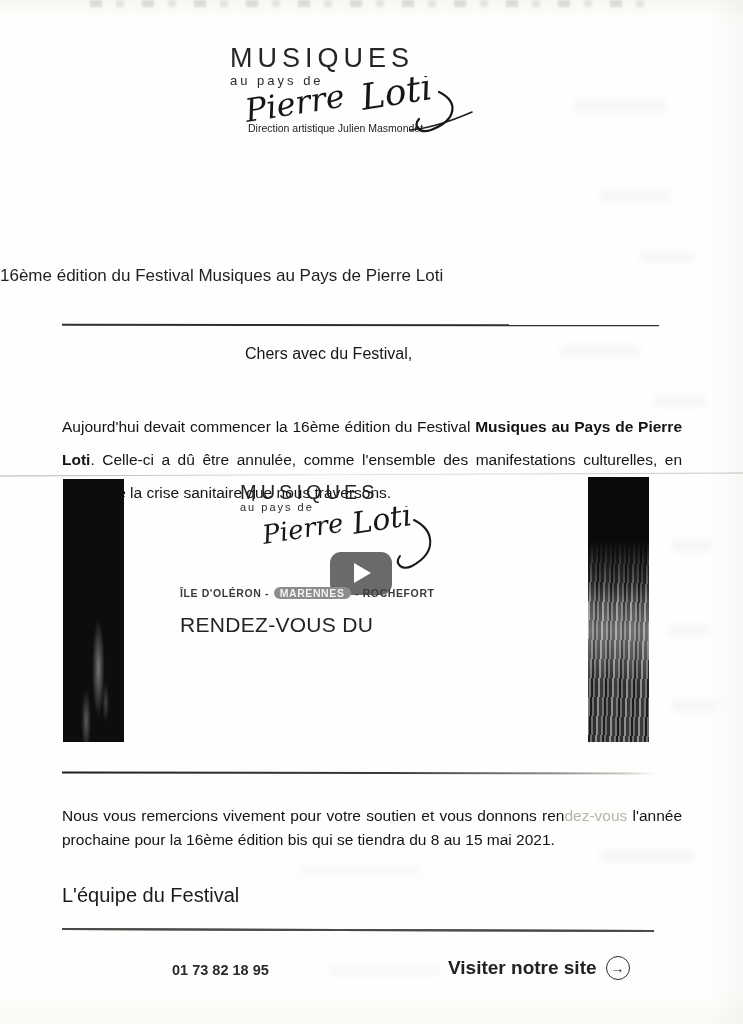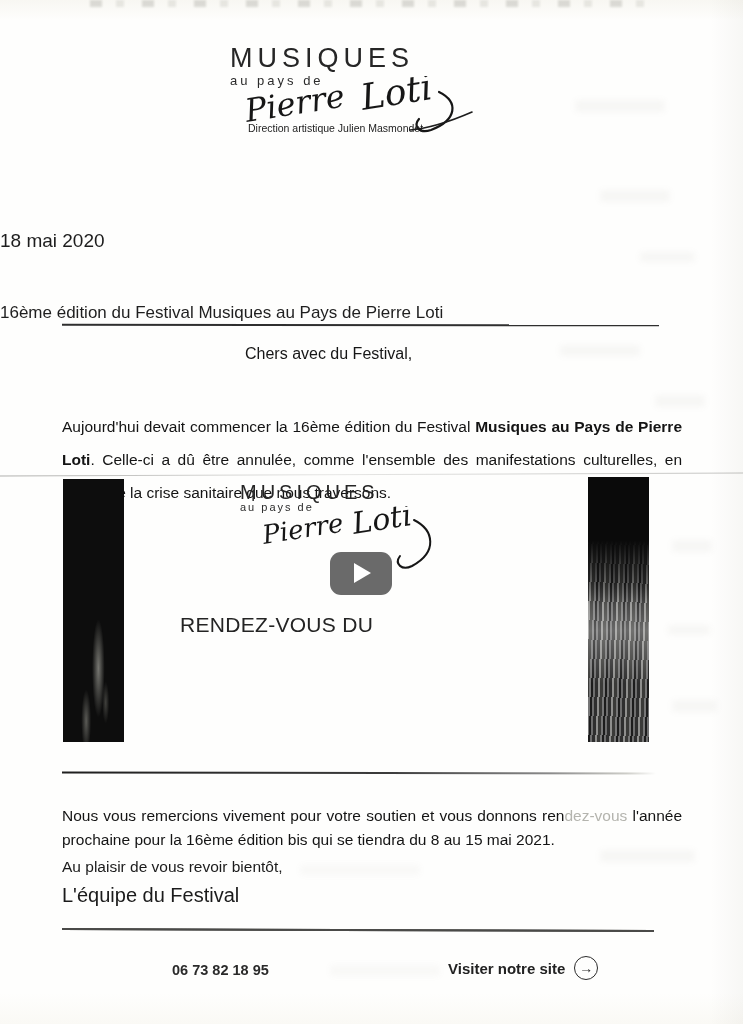--- a/index.html
+++ b/index.html
@@ -12,21 +12,21 @@
   .center{text-align:left;}
   
   .logo-word{left:230px;top:43px;width:200px;font-size:27px;letter-spacing:5px;color:#262626;font-weight:400;}
   .logo-sub{left:230px;top:73px;width:200px;font-size:13px;letter-spacing:3px;color:#2b2b2b;}
   .logo-sig{left:243px;top:76px;width:232px;height:66px;}
   .logo-dir{left:248px;top:122px;width:200px;font-size:10.5px;color:#222;}
   .dir-swoosh{left:408px;top:110px;width:66px;height:24px;}
   
   .title{left:0;top:182px;width:720px;font-size:42px;color:#161616;}
   .date{left:0;top:230px;width:736px;font-size:19px;color:#1d1d1d;}
-  .subtitle{left:0;top:266px;width:740px;font-size:17px;color:#1f1f1f;margin-top:37px;}
+  .subtitle{left:0;top:266px;width:740px;font-size:17px;color:#1f1f1f;}
   .hr{height:2px;background:#2f2f2f;}
   .hr1{left:62px;top:324px;width:597px;transform:rotate(.05deg);}
   .hr2{left:62px;top:772px;width:594px;background:linear-gradient(90deg,#1f1f1f 0%,#3c3c3c 55%,#8a8a8a 82%,#cdcdc8 95%,rgba(0,0,0,0));transform:rotate(.08deg);}
   .hr3{left:62px;top:929px;width:592px;height:1.5px;background:#4a4a48;transform:rotate(.2deg);}
   .salutation{left:245px;top:345px;font-size:16px;color:#161616;}
   .para{left:62px;width:620px;text-align:justify;font-size:15.5px;color:#141414;}
   .p1{top:370px;line-height:33px;margin-top:40px;}
   .p2{left:62px;top:455px;font-size:15.5px;white-space:nowrap;color:#141414;}
   .p3{top:804px;line-height:24px;}
   .bold{font-weight:bold;}
@@ -50,21 +50,21 @@
   .v-sig{left:262px;top:506px;width:186px;height:72px;}
   .play{left:330px;top:552px;width:62px;height:43px;border-radius:11px;background:#6a6a6a;cursor:pointer;}
   .play .tri{position:absolute;left:24px;top:11px;width:0;height:0;border-left:17px solid #fff;border-top:10.5px solid rgba(0,0,0,0);border-bottom:10.5px solid rgba(0,0,0,0);}
   .v-caption{left:180px;top:587px;width:360px;font-size:10.5px;font-weight:bold;letter-spacing:.6px;color:#3a3a3a;}
   .pill{display:inline-block;background:#8d8d8d;color:#f2f2f0;border-radius:8px;padding:0 6px;margin:0 1px;}
   .v-line1{left:180px;top:613px;width:348px;font-size:21px;font-weight:400;color:#242424;letter-spacing:.3px;}
   .v-line2{left:180px;top:636px;width:348px;font-size:23px;font-weight:700;color:#242424;letter-spacing:.3px;}
   
   .phone{left:172px;top:962px;font-size:14.5px;font-weight:700;color:#2a2a2a;}
   .visit{left:448px;top:956px;display:flex;align-items:center;gap:9px;cursor:pointer;}
-  .visit-label{font-size:15px;font-weight:700;color:#222;}
+  .visit-label{font-size:19px;font-weight:700;color:#222;}
   .arrow-circle{width:24px;height:24px;border:1.6px solid #2b2b2b;border-radius:50%;display:flex;align-items:center;justify-content:center;font-size:14px;color:#2b2b2b;box-sizing:border-box;}
   
   .top-noise{left:90px;top:0;width:560px;height:7px;filter:blur(1px);
     background:repeating-linear-gradient(90deg,rgba(110,110,100,.22) 0 12px,rgba(0,0,0,0) 12px 26px,rgba(130,130,118,.15) 26px 34px,rgba(0,0,0,0) 34px 52px);}
   .ghost{position:absolute;background:#97948a;opacity:.07;filter:blur(3px);border-radius:3px;}
   .edge-shade{left:710px;top:0;width:33px;height:1024px;background:linear-gradient(90deg,rgba(0,0,0,0),rgba(140,135,120,.06));}
   svg text{font-family:"DejaVu Serif",serif;font-style:italic;fill:#161616;}
 </style>
 </head>
 <body>
@@ -91,21 +91,20 @@
   <svg class="abs logo-sig" viewBox="0 0 232 66">
     <path d="M196,16 C216,26 214,44 188,54 C176,58 170,50 176,43" fill="none" stroke="#161616" stroke-width="2.2" stroke-linecap="round"></path>
     <text x="4" y="46" font-size="32" transform="rotate(-9 4 46)">Pierre</text>
     <text x="120" y="34" font-size="36" transform="rotate(-9 120 34)">Loti</text>
   </svg>
   <div class="abs center logo-dir">Direction artistique Julien Masmondet</div>
   <svg class="abs dir-swoosh" viewBox="0 0 66 24">
     <path d="M2,20 C24,18 48,9 64,2" fill="none" stroke="#1d1d1d" stroke-width="1.6" stroke-linecap="round"></path>
   </svg>
 
-  <div class="abs center date">18 mai 2020</div>
   <div class="abs center subtitle">16ème édition du Festival Musiques au Pays de Pierre Loti</div>
 
   <div class="abs hr hr1"></div>
 
   <div class="abs salutation">Chers avec du Festival,</div>
 
   <div class="abs para p1"><span>Aujourd'hui devait commencer la 16ème édition du Festival </span><span class="bold">Musiques au Pays de Pierre Loti</span><span>. Celle-ci a dû être annulée, comme l'ensemble des manifestations culturelles, en raison de la crise sanitaire que nous traversons.</span></div>
 
 
   <div class="abs seam"></div>
@@ -118,34 +117,34 @@
   <svg class="abs v-sig" viewBox="0 0 186 72">
     <path d="M152,14 C172,24 176,46 150,60 C140,65 132,58 138,50" fill="none" stroke="#161616" stroke-width="2" stroke-linecap="round"></path>
     <text x="2" y="38" font-size="26" transform="rotate(-9 2 38)">Pierre</text>
     <text x="92" y="28" font-size="30" transform="rotate(-9 92 28)">Loti</text>
   </svg>
 
   <div class="abs play">
     <div class="tri"></div>
   </div>
 
+  <div class="abs center v-caption"><span>ÎLE D'OLÉRON</span> <span>-</span> <span class="pill">MARENNES</span> <span>-</span> <span>ROCHEFORT</span></div>
 
   <div class="abs center v-line1">RENDEZ-VOUS DU</div>
 
   <div class="abs hr hr2"></div>
 
   <div class="abs para p3"><span>Nous vous remercions vivement pour votre soutien et vous donnons ren</span><span class="faded">dez-vous</span><span> l'année prochaine pour la 16ème édition bis qui se tiendra du 8 au 15 mai 2021.</span></div>
 
-  <div class="abs closing1">Au plaisir de vous revoir bientôt,</div>
   <div class="abs closing2">L'équipe du Festival</div>
 
   <div class="abs hr3 abs" style="position:absolute;"></div>
   <div class="abs hr hr3"></div>
 
-  <div class="abs phone">06 73 82 18 95</div>
+  <div class="abs phone">01 73 82 18 95</div>
   <div class="abs visit">
     <span class="visit-label">Visiter notre site</span>
     <span class="arrow-circle">
         <span>→</span>
       </span>
   </div>
 
 </div>
 
 </body></html>

